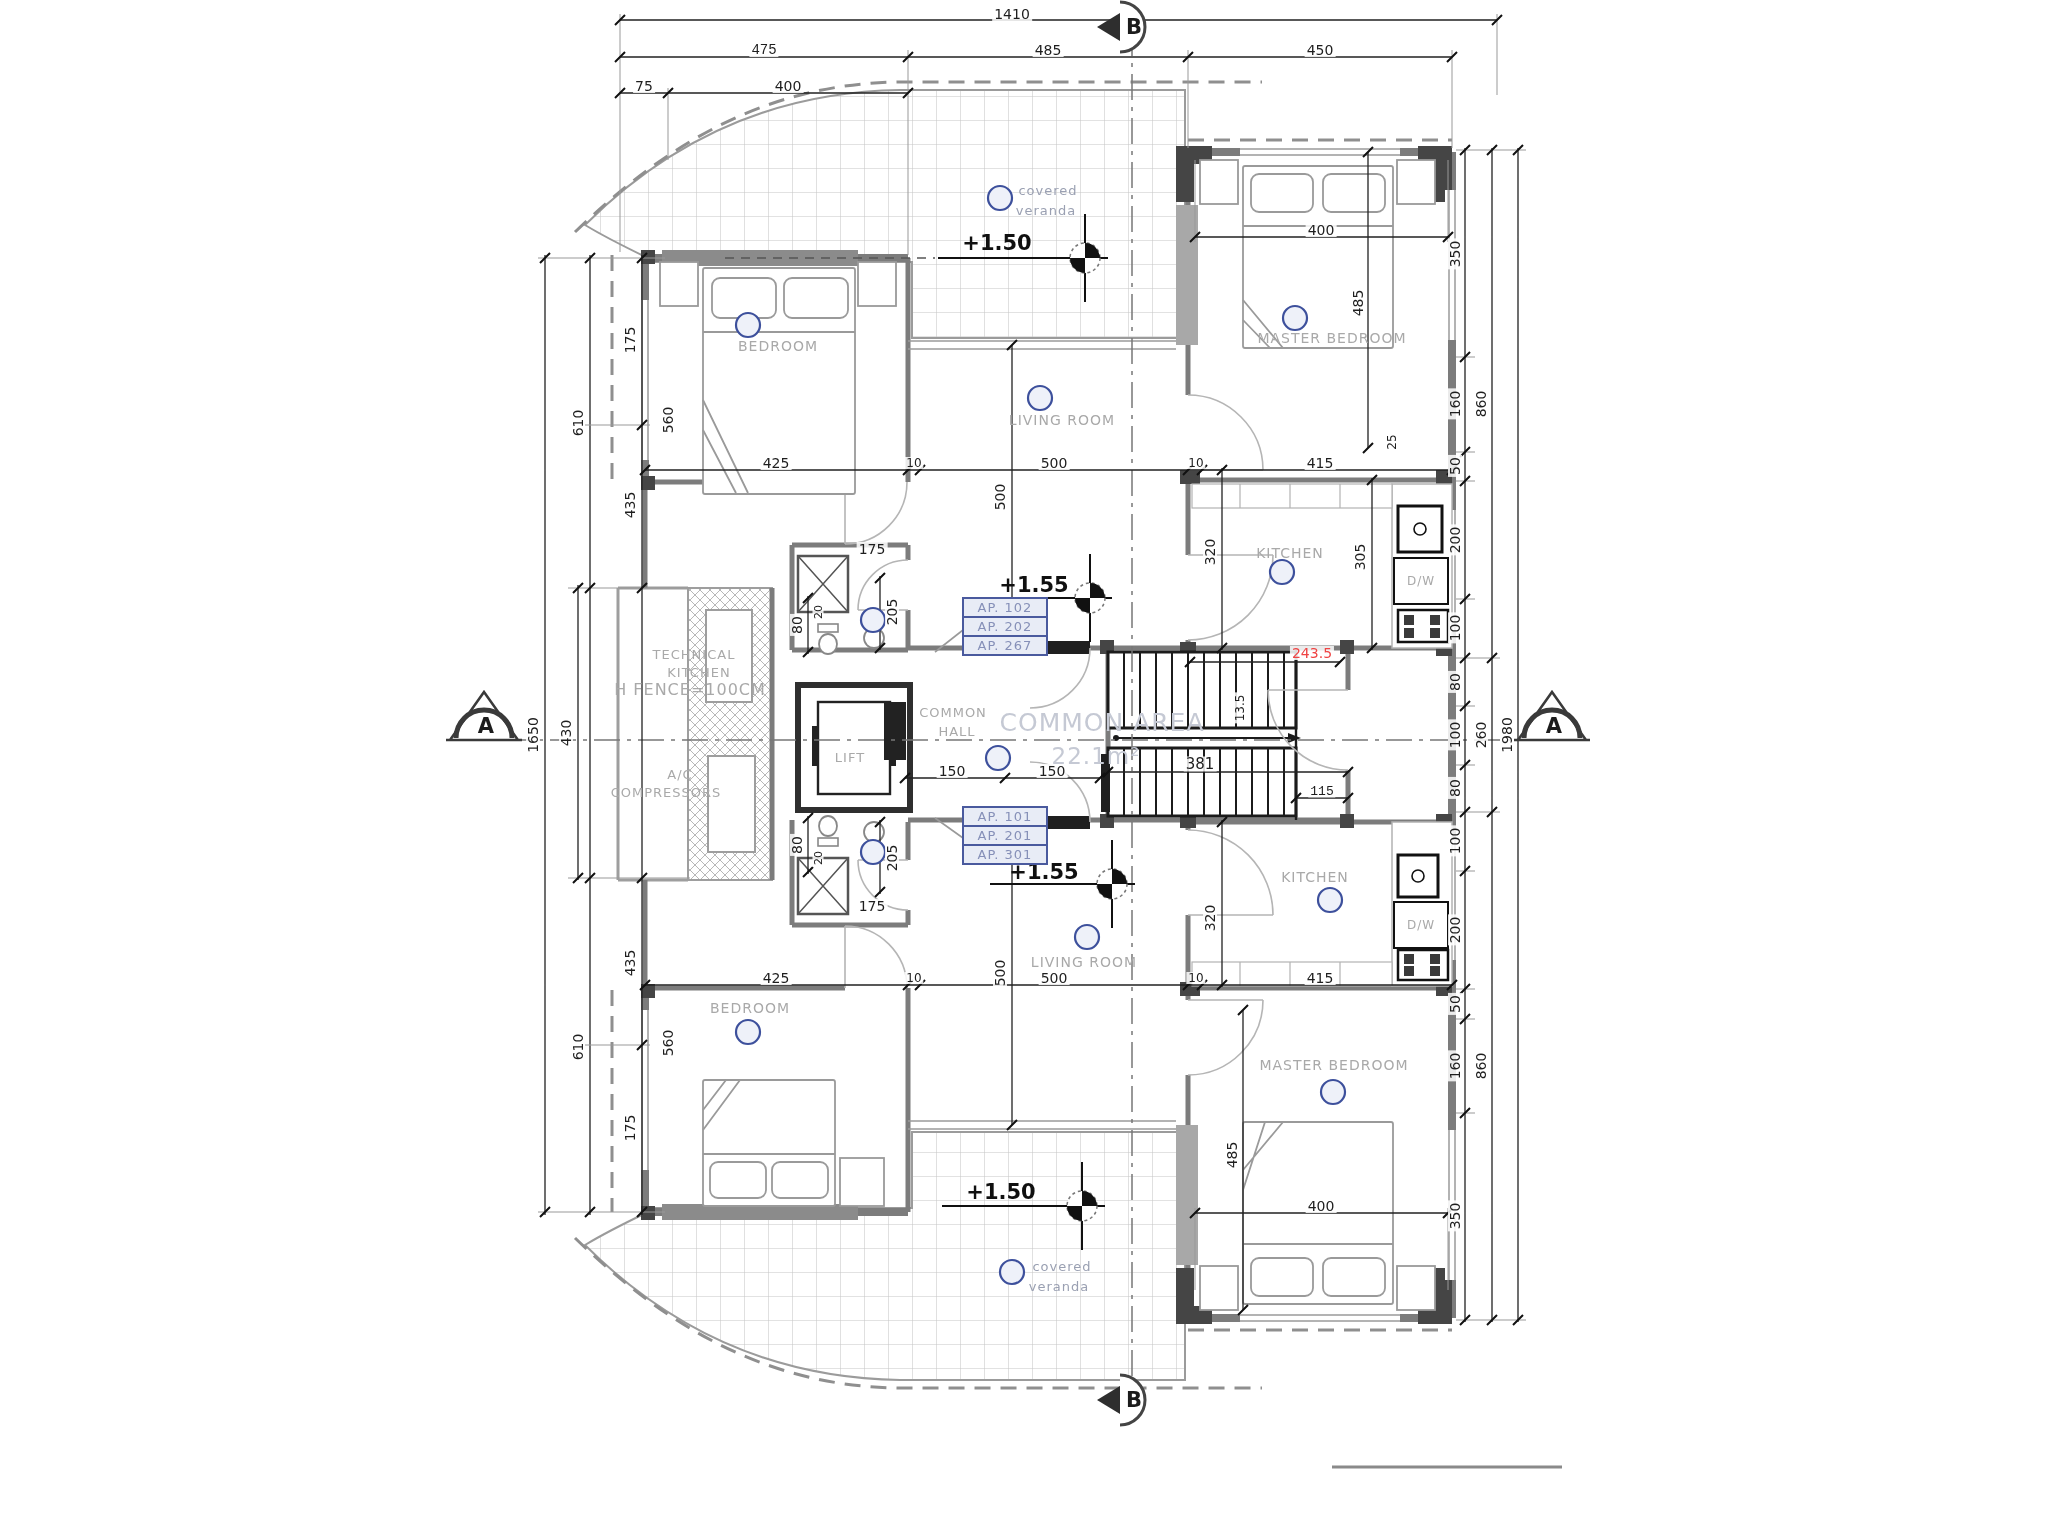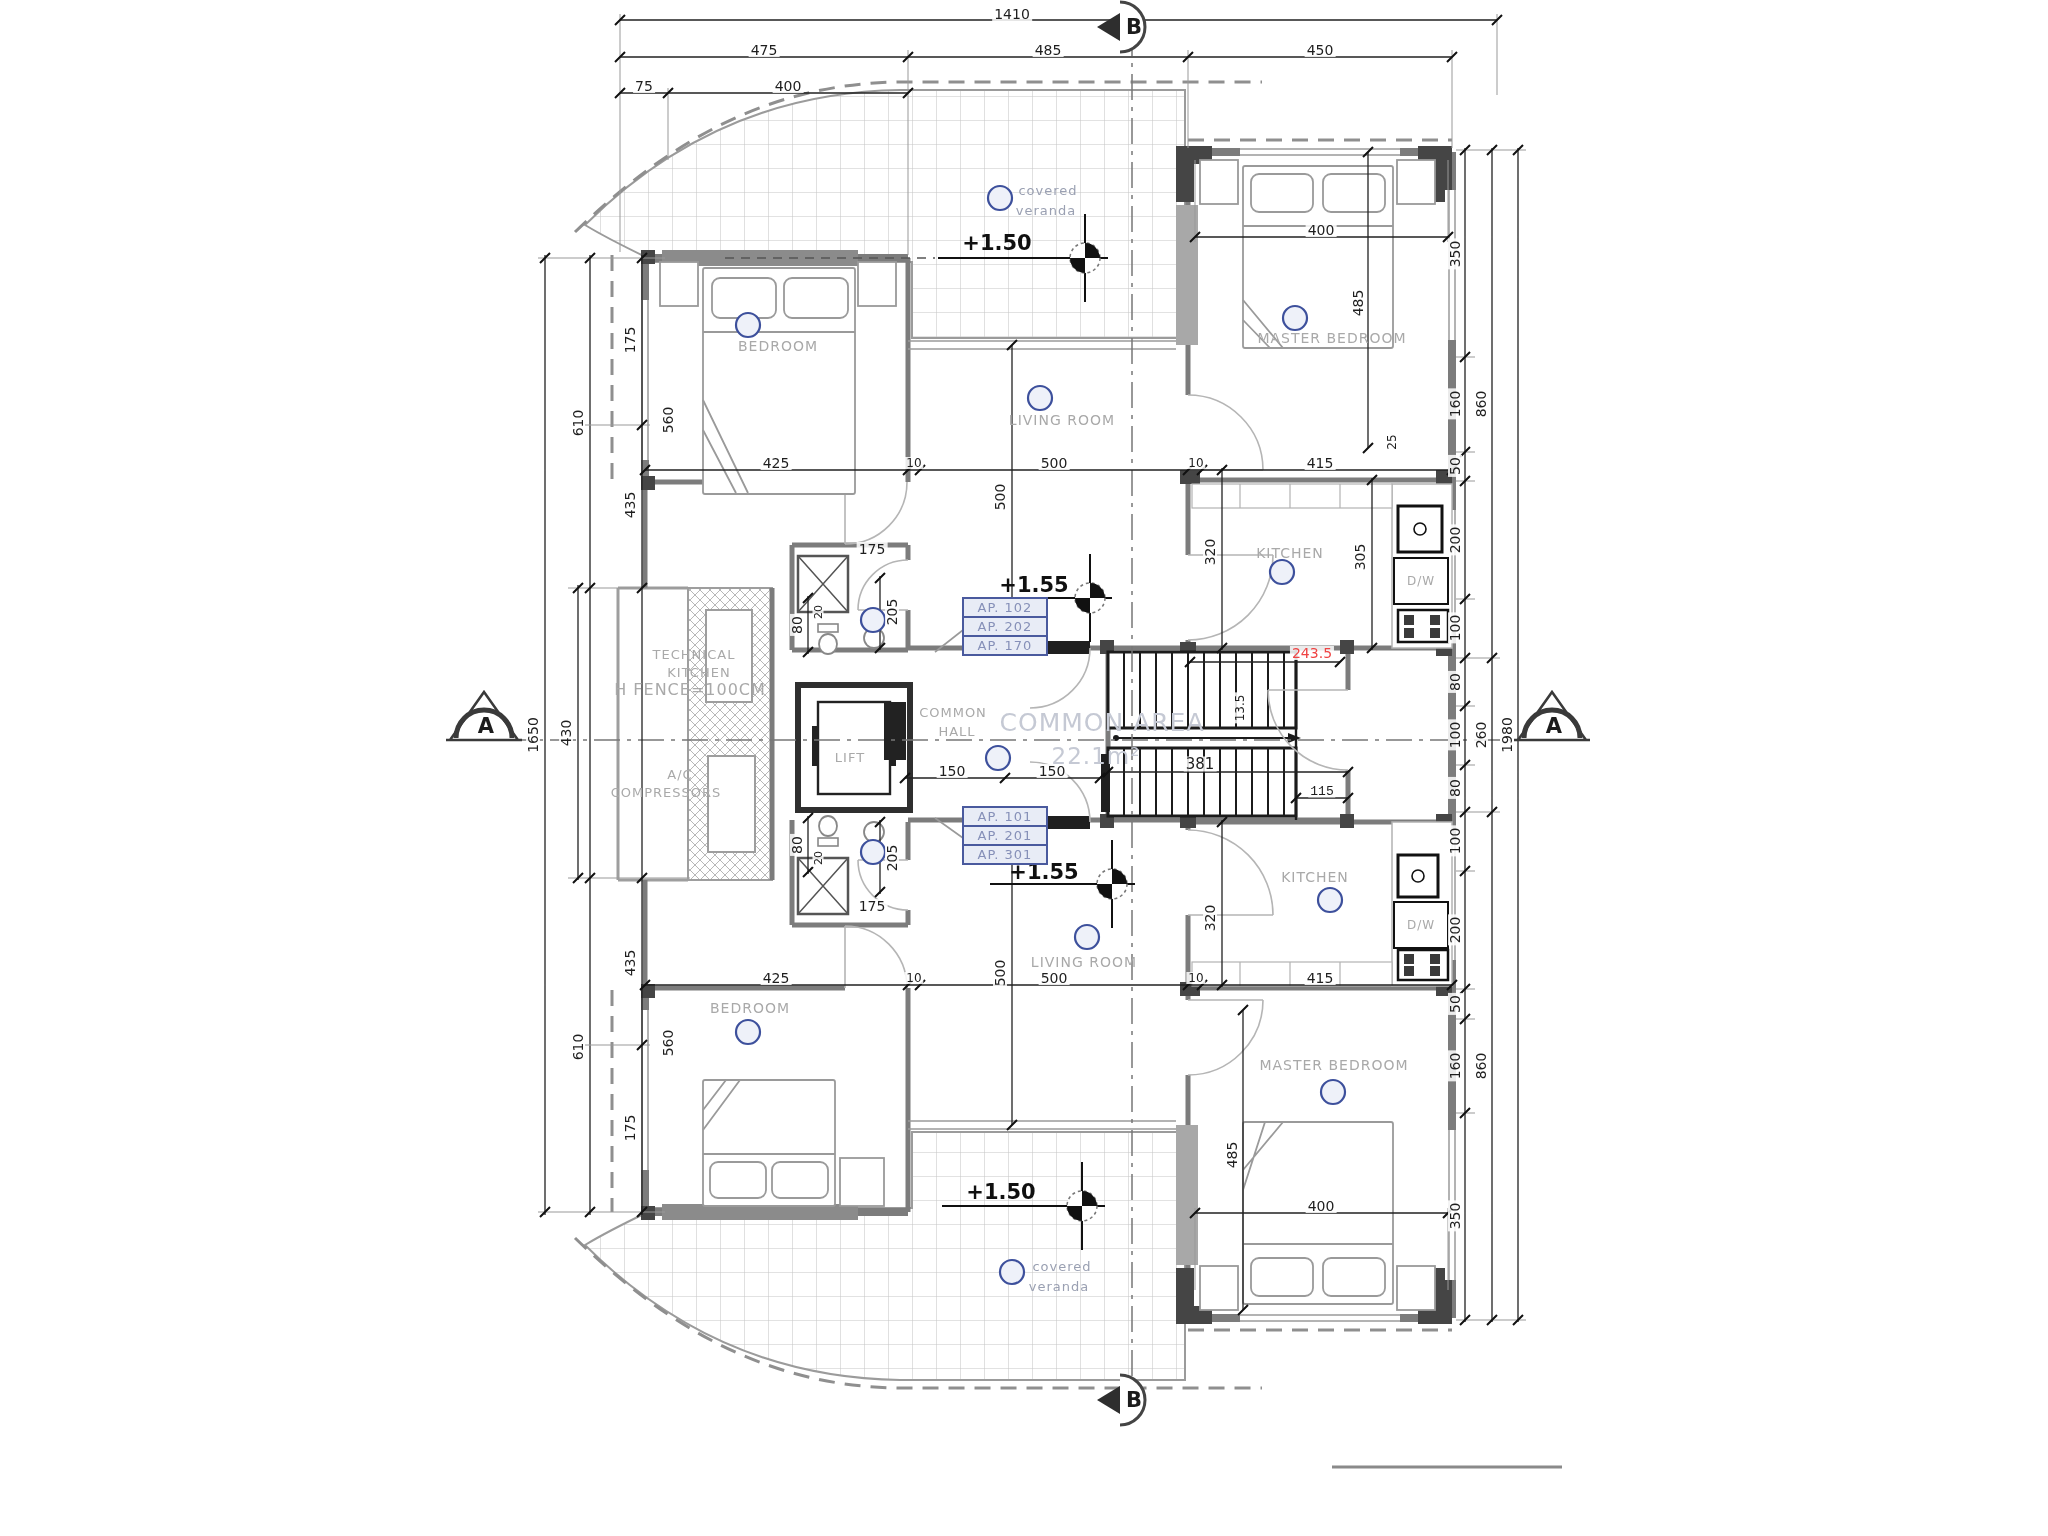--- a/index.html
+++ b/index.html
@@ -286,21 +286,21 @@
     <path d="M1518,740 L1552,692 L1586,740 M1514,740 H1590" stroke-width="2.5"></path>
   </g>
 
   <g>
     <path d="M1332,1467 H1562" stroke="#8a8a8a" stroke-width="3"></path>
   </g>
 </svg>
 
 <div id="labels">
       <span class="lbl halo" style="left: 1012px; top: 14px; font-size: 14px; color: rgb(30, 30, 30);">1410</span>
-      <span class="lbl halo" style="left: 764px; top: 50px; font-size: 14px; color: rgb(30, 30, 30);">475</span>
+      <span class="lbl halo" style="left: 764px; top: 50px; font-size: 14px; color: rgb(30, 30, 30); font-family: Liberation Mono, monospace;">475</span>
       <span class="lbl halo" style="left: 1048px; top: 50px; font-size: 14px; color: rgb(30, 30, 30);">485</span>
       <span class="lbl halo" style="left: 1320px; top: 50px; font-size: 14px; color: rgb(30, 30, 30);">450</span>
       <span class="lbl halo" style="left: 644px; top: 86px; font-size: 14px; color: rgb(30, 30, 30);">75</span>
       <span class="lbl halo" style="left: 788px; top: 86px; font-size: 14px; color: rgb(30, 30, 30);">400</span>
       <span class="lbl rot halo" style="left: 533px; top: 735px; font-size: 14px; color: rgb(30, 30, 30);">1650</span>
       <span class="lbl rot halo" style="left: 566px; top: 733px; font-size: 14px; color: rgb(30, 30, 30);">430</span>
       <span class="lbl rot halo" style="left: 578px; top: 423px; font-size: 14px; color: rgb(30, 30, 30);">610</span>
       <span class="lbl rot halo" style="left: 578px; top: 1047px; font-size: 14px; color: rgb(30, 30, 30);">610</span>
       <span class="lbl rot halo" style="left: 630px; top: 340px; font-size: 14px; color: rgb(30, 30, 30);">175</span>
       <span class="lbl rot halo" style="left: 630px; top: 505px; font-size: 14px; color: rgb(30, 30, 30);">435</span>
@@ -385,21 +385,21 @@
       <span class="lbl" style="left: 750px; top: 1008px; font-size: 14px; color: rgb(169, 169, 169); letter-spacing: 1px;">BEDROOM</span>
       <span class="lbl rot halo" style="left: 668px; top: 1043px; font-size: 14px; color: rgb(30, 30, 30);">560</span>
       <span class="lbl" style="left: 1062px; top: 1266px; font-size: 13px; color: rgb(154, 160, 178); letter-spacing: 1px;">covered</span>
       <span class="lbl" style="left: 1059px; top: 1286px; font-size: 13px; color: rgb(154, 160, 178); letter-spacing: 1px;">veranda</span>
       <span class="lbl" style="left: 1001px; top: 1192px; font-size: 21px; color: rgb(16, 16, 16); font-weight: bold;">+1.50</span>
     </div>
 
 <div class="ap-box" id="ap-top" style="left:962px;top:597px">
   <div class="ap-line">AP. 102</div>
   <div class="ap-line">AP. 202</div>
-  <div class="ap-line">AP. 170</div>
+  <div class="ap-line">AP. 267</div>
 </div>
 <div class="ap-box" id="ap-bottom" style="left:962px;top:806px">
   <div class="ap-line">AP. 101</div>
   <div class="ap-line">AP. 201</div>
   <div class="ap-line">AP. 301</div>
 </div>
 
 <span class="sec-letter" style="left:1134px;top:27px">B</span>
 <span class="sec-letter" style="left:1134px;top:1400px">B</span>
 <span class="sec-letter" style="left:486px;top:726px">A</span>

